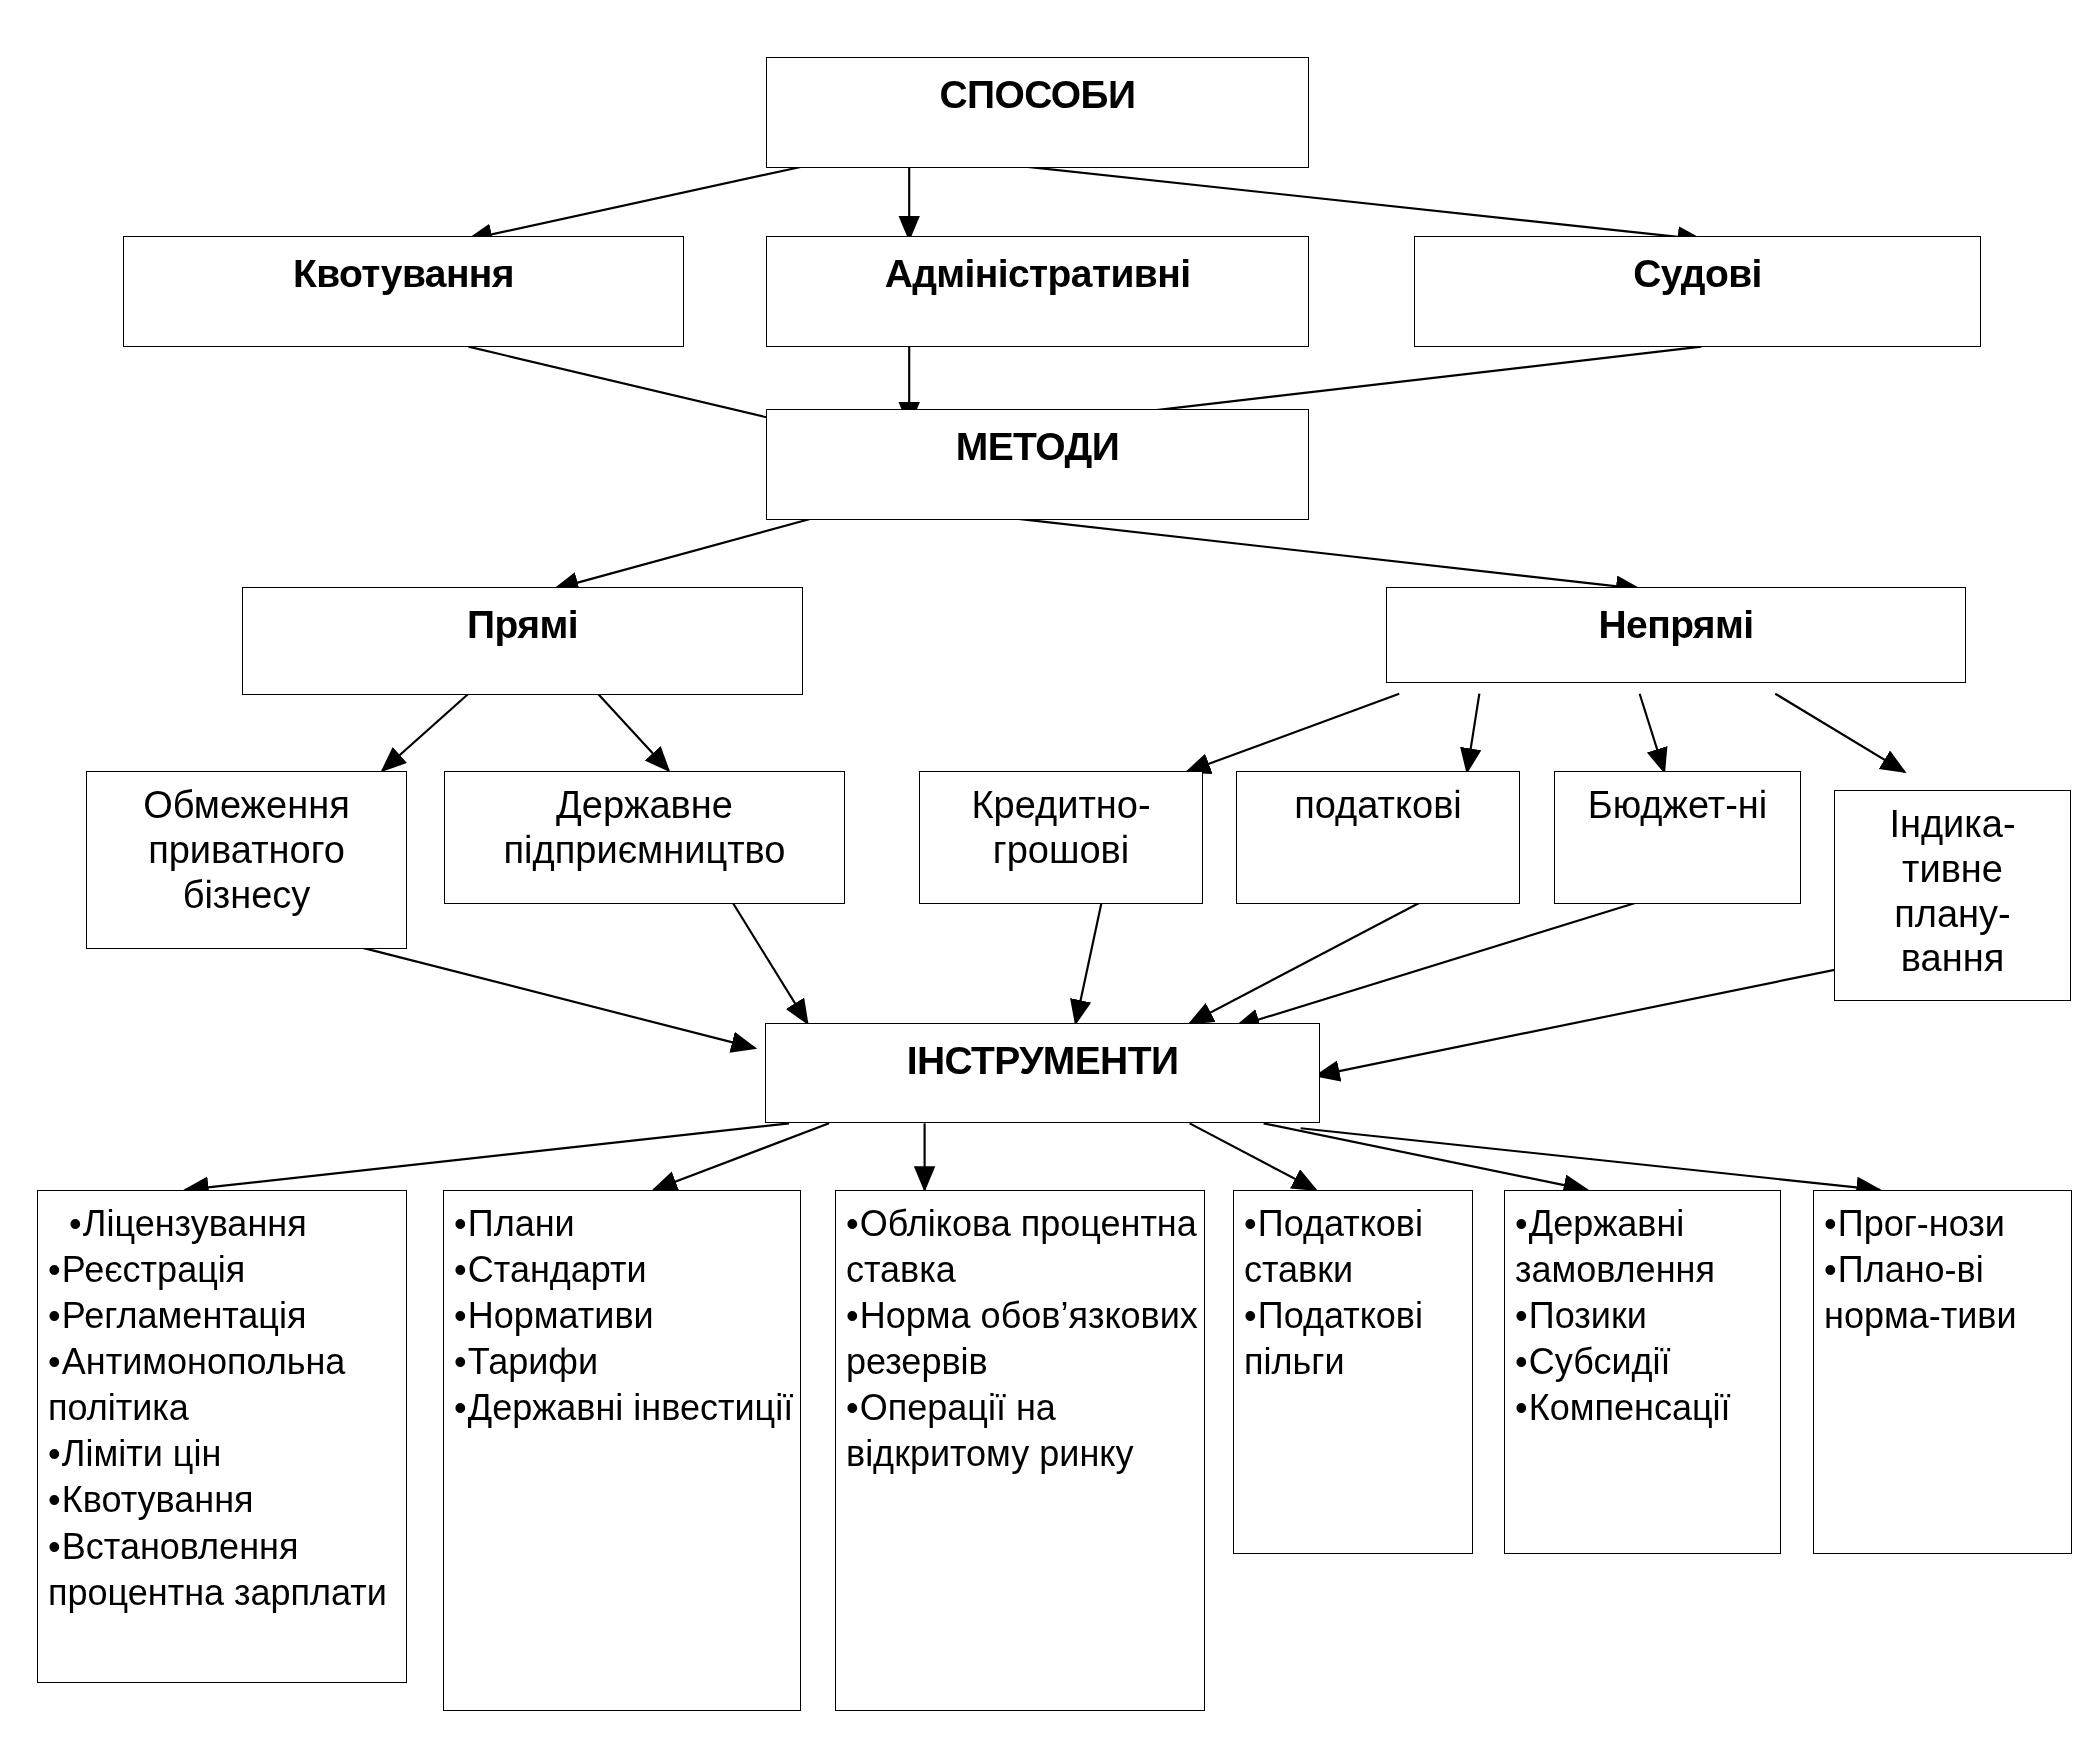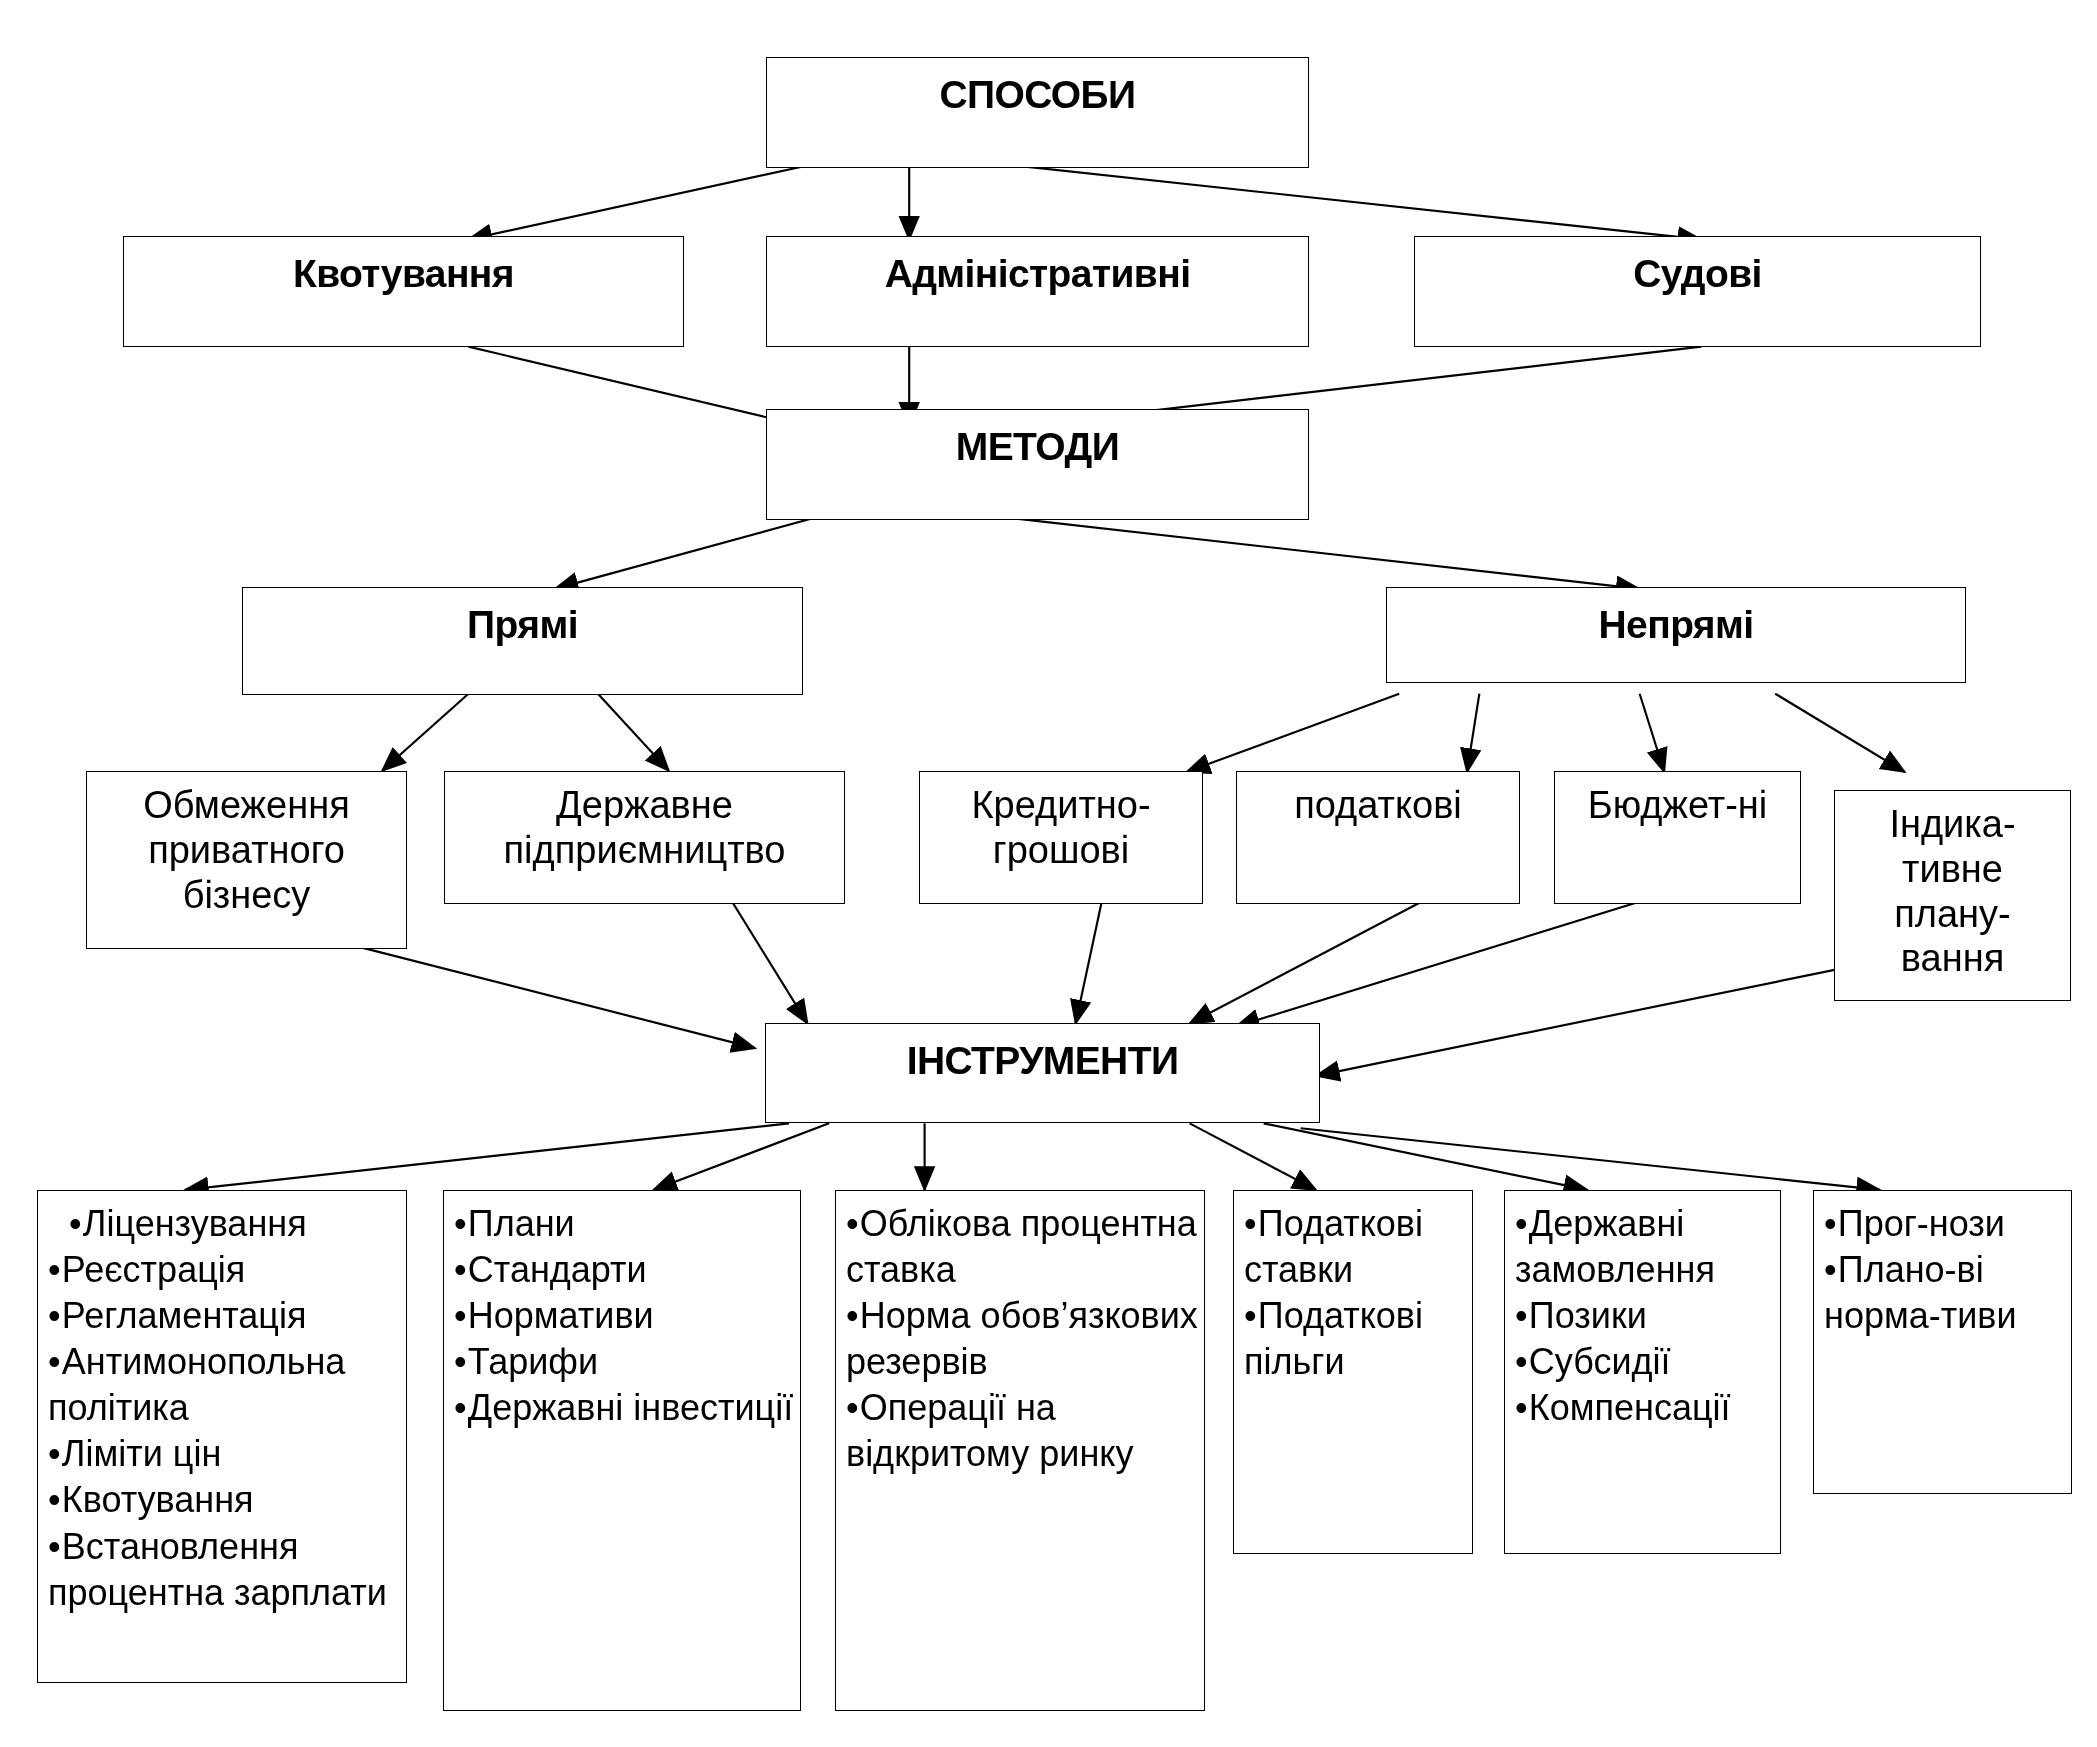--- a/index.html
+++ b/index.html
@@ -152,21 +152,21 @@
       </ul>
   </div>
   <div class="node listbox" style="left:1504px;top:1190px;width:277px;height:364px;">
     <ul>
         <li>Державні замовлення</li>
         <li>Позики</li>
         <li>Субсидії</li>
         <li>Компенсації</li>
       </ul>
   </div>
-  <div class="node listbox" style="left:1813px;top:1190px;width:259px;height:304px;">
+  <div class="node listbox" style="left:1813px;top:1190px;width:259px;height:364px;">
     <ul>
         <li>Прог-нози</li>
         <li>Плано-ві норма-тиви</li>
       </ul>
   </div>
 
 </div>
 
 
 </body></html>

